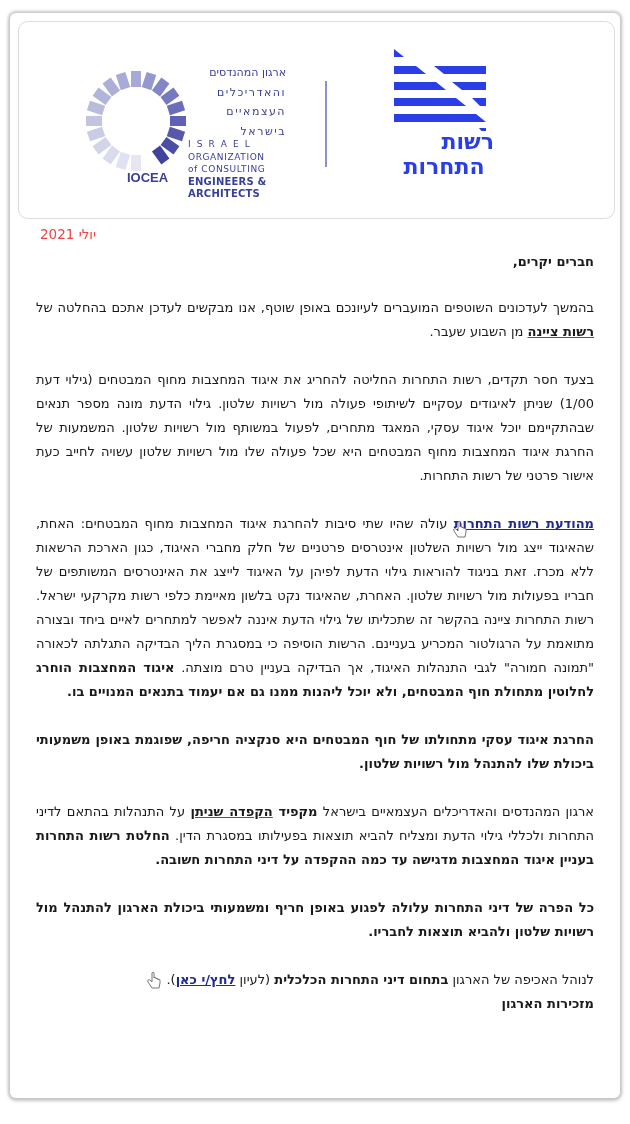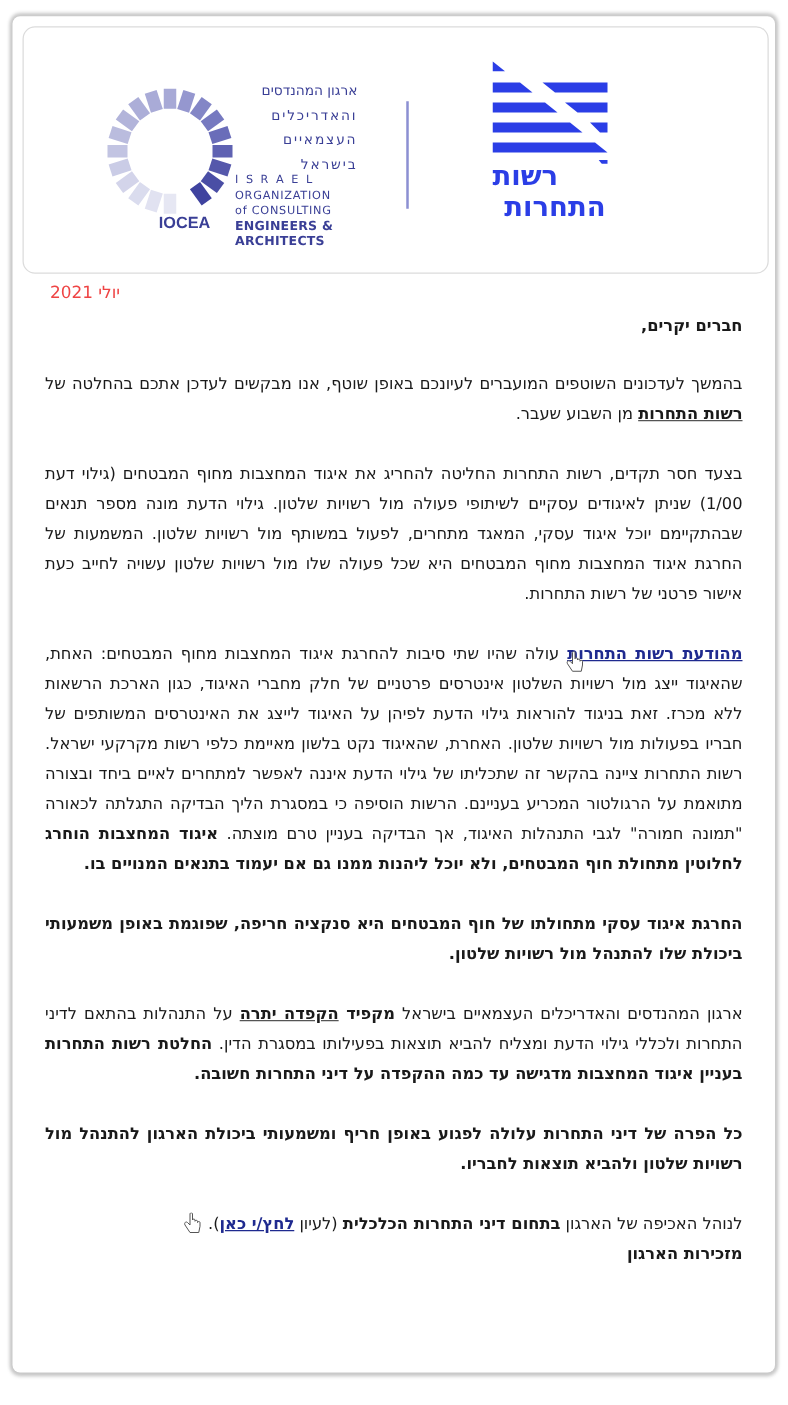--- a/index.html
+++ b/index.html
@@ -90,46 +90,46 @@
       <polygon points="0,17 22,17 32,25 0,25" fill="#2b3ee6"></polygon>
       <polygon points="40,17 92,17 92,25 50,25" fill="#2b3ee6"></polygon>
       <polygon points="0,33 42,33 52,41 0,41" fill="#2b3ee6"></polygon>
       <polygon points="58,33 92,33 92,41 68,41" fill="#2b3ee6"></polygon>
       <polygon points="0,49 62,49 72,57 0,57" fill="#2b3ee6"></polygon>
       <polygon points="78,49 92,49 92,57 86,57" fill="#2b3ee6"></polygon>
       <polygon points="0,65 82,65 92,73 0,73" fill="#2b3ee6"></polygon>
       <polygon points="92,79 92,88 85,79" fill="#2b3ee6"></polygon>
     </svg>
     <div class="ica-name">
-      <div style="text-align:left;padding-left:0px;">רשות</div>
+      <div style="text-align:right;padding-left:0px;">רשות</div>
       <div>התחרות</div>
     </div>
   </div>
 </div>
 
 <div class="date">יולי 2021</div>
 
 <div class="content">
   <p class="p b" style="margin-top:24px;">חברים יקרים,</p>
 
   <p class="p" style="margin-top:22px;">
     <span>בהמשך לעדכונים השוטפים המועברים לעיונכם באופן שוטף, אנו מבקשים לעדכן אתכם בהחלטה של</span>
-    <span class="b u">רשות התחרות</span><span> מן השבוע שעבר.</span>
+    <span class="b u">רשות ציינה</span><span> מן השבוע שעבר.</span>
   </p>
 
   <p class="p" style="margin-top:24px;">בצעד חסר תקדים, רשות התחרות החליטה להחריג את איגוד המחצבות מחוף המבטחים (גילוי דעת 1/00) שניתן לאיגודים עסקיים לשיתופי פעולה מול רשויות שלטון. גילוי הדעת מונה מספר תנאים שבהתקיימם יוכל איגוד עסקי, המאגד מתחרים, לפעול במשותף מול רשויות שלטון. המשמעות של החרגת איגוד המחצבות מחוף המבטחים היא שכל פעולה שלו מול רשויות שלטון עשויה לחייב כעת אישור פרטני של רשות התחרות.</p>
 
   <p class="p" style="margin-top:24px;">
     <a class="lnk" href="#">מהודעת רשות התחרות</a><span> עולה שהיו שתי סיבות להחרגת איגוד המחצבות מחוף המבטחים: האחת, שהאיגוד ייצג מול רשויות השלטון אינטרסים פרטניים של חלק מחברי האיגוד, כגון הארכת הרשאות ללא מכרז. זאת בניגוד להוראות גילוי הדעת לפיהן על האיגוד לייצג את האינטרסים המשותפים של חבריו בפעולות מול רשויות שלטון. האחרת, שהאיגוד נקט בלשון מאיימת כלפי רשות מקרקעי ישראל. רשות התחרות ציינה בהקשר זה שתכליתו של גילוי הדעת איננה לאפשר למתחרים לאיים ביחד ובצורה מתואמת על הרגולטור המכריע בעניינם. הרשות הוסיפה כי במסגרת הליך הבדיקה התגלתה לכאורה "תמונה חמורה" לגבי התנהלות האיגוד, אך הבדיקה בעניין טרם מוצתה. </span><span class="b">איגוד המחצבות הוחרג לחלוטין מתחולת חוף המבטחים, ולא יוכל ליהנות ממנו גם אם יעמוד בתנאים המנויים בו.</span>
   </p>
 
   <p class="p b" style="margin-top:24px;">החרגת איגוד עסקי מתחולתו של חוף המבטחים היא סנקציה חריפה, שפוגמת באופן משמעותי ביכולת שלו להתנהל מול רשויות שלטון.</p>
 
   <p class="p" style="margin-top:24px;">
-    <span>ארגון המהנדסים והאדריכלים העצמאיים בישראל </span><span class="b">מקפיד </span><span class="b u">הקפדה יתרה</span><span> על התנהלות בהתאם לדיני התחרות ולכללי גילוי הדעת ומצליח להביא תוצאות בפעילותו במסגרת הדין. </span><span class="b">החלטת רשות התחרות בעניין איגוד המחצבות מדגישה עד כמה ההקפדה על דיני התחרות חשובה.</span>
+    <span>ארגון המהנדסים והאדריכלים העצמאיים בישראל </span><span class="b">מקפיד </span><span class="b u">הקפדה שניתן</span><span> על התנהלות בהתאם לדיני התחרות ולכללי גילוי הדעת ומצליח להביא תוצאות בפעילותו במסגרת הדין. </span><span class="b">החלטת רשות התחרות בעניין איגוד המחצבות מדגישה עד כמה ההקפדה על דיני התחרות חשובה.</span>
   </p>
 
   <p class="p b" style="margin-top:24px;">כל הפרה של דיני התחרות עלולה לפגוע באופן חריף ומשמעותי ביכולת הארגון להתנהל מול רשויות שלטון ולהביא תוצאות לחבריו.</p>
 
   <p class="p" style="margin-top:24px;">
     <span>לנוהל האכיפה של הארגון </span><span class="b">בתחום דיני התחרות הכלכלית</span><span> (לעיון  </span><a class="lnk" href="#">לחץ/י כאן</a><span>).</span>
     <svg class="cursor" viewBox="0 0 16 18">
         <path d="M6 1 v9 l-2-2 c-1-1-3 0-2 2 l4 6 h7 l1-5 v-3 c0-1-2-1-2 0 v-1 c0-1-2-1-2 0 v-1 c0-1-2-1-2 0 v-5 c0-1-2-1-2 0z" fill="#fff" stroke="#555" stroke-width="0.8"></path>
       </svg>
   </p>

